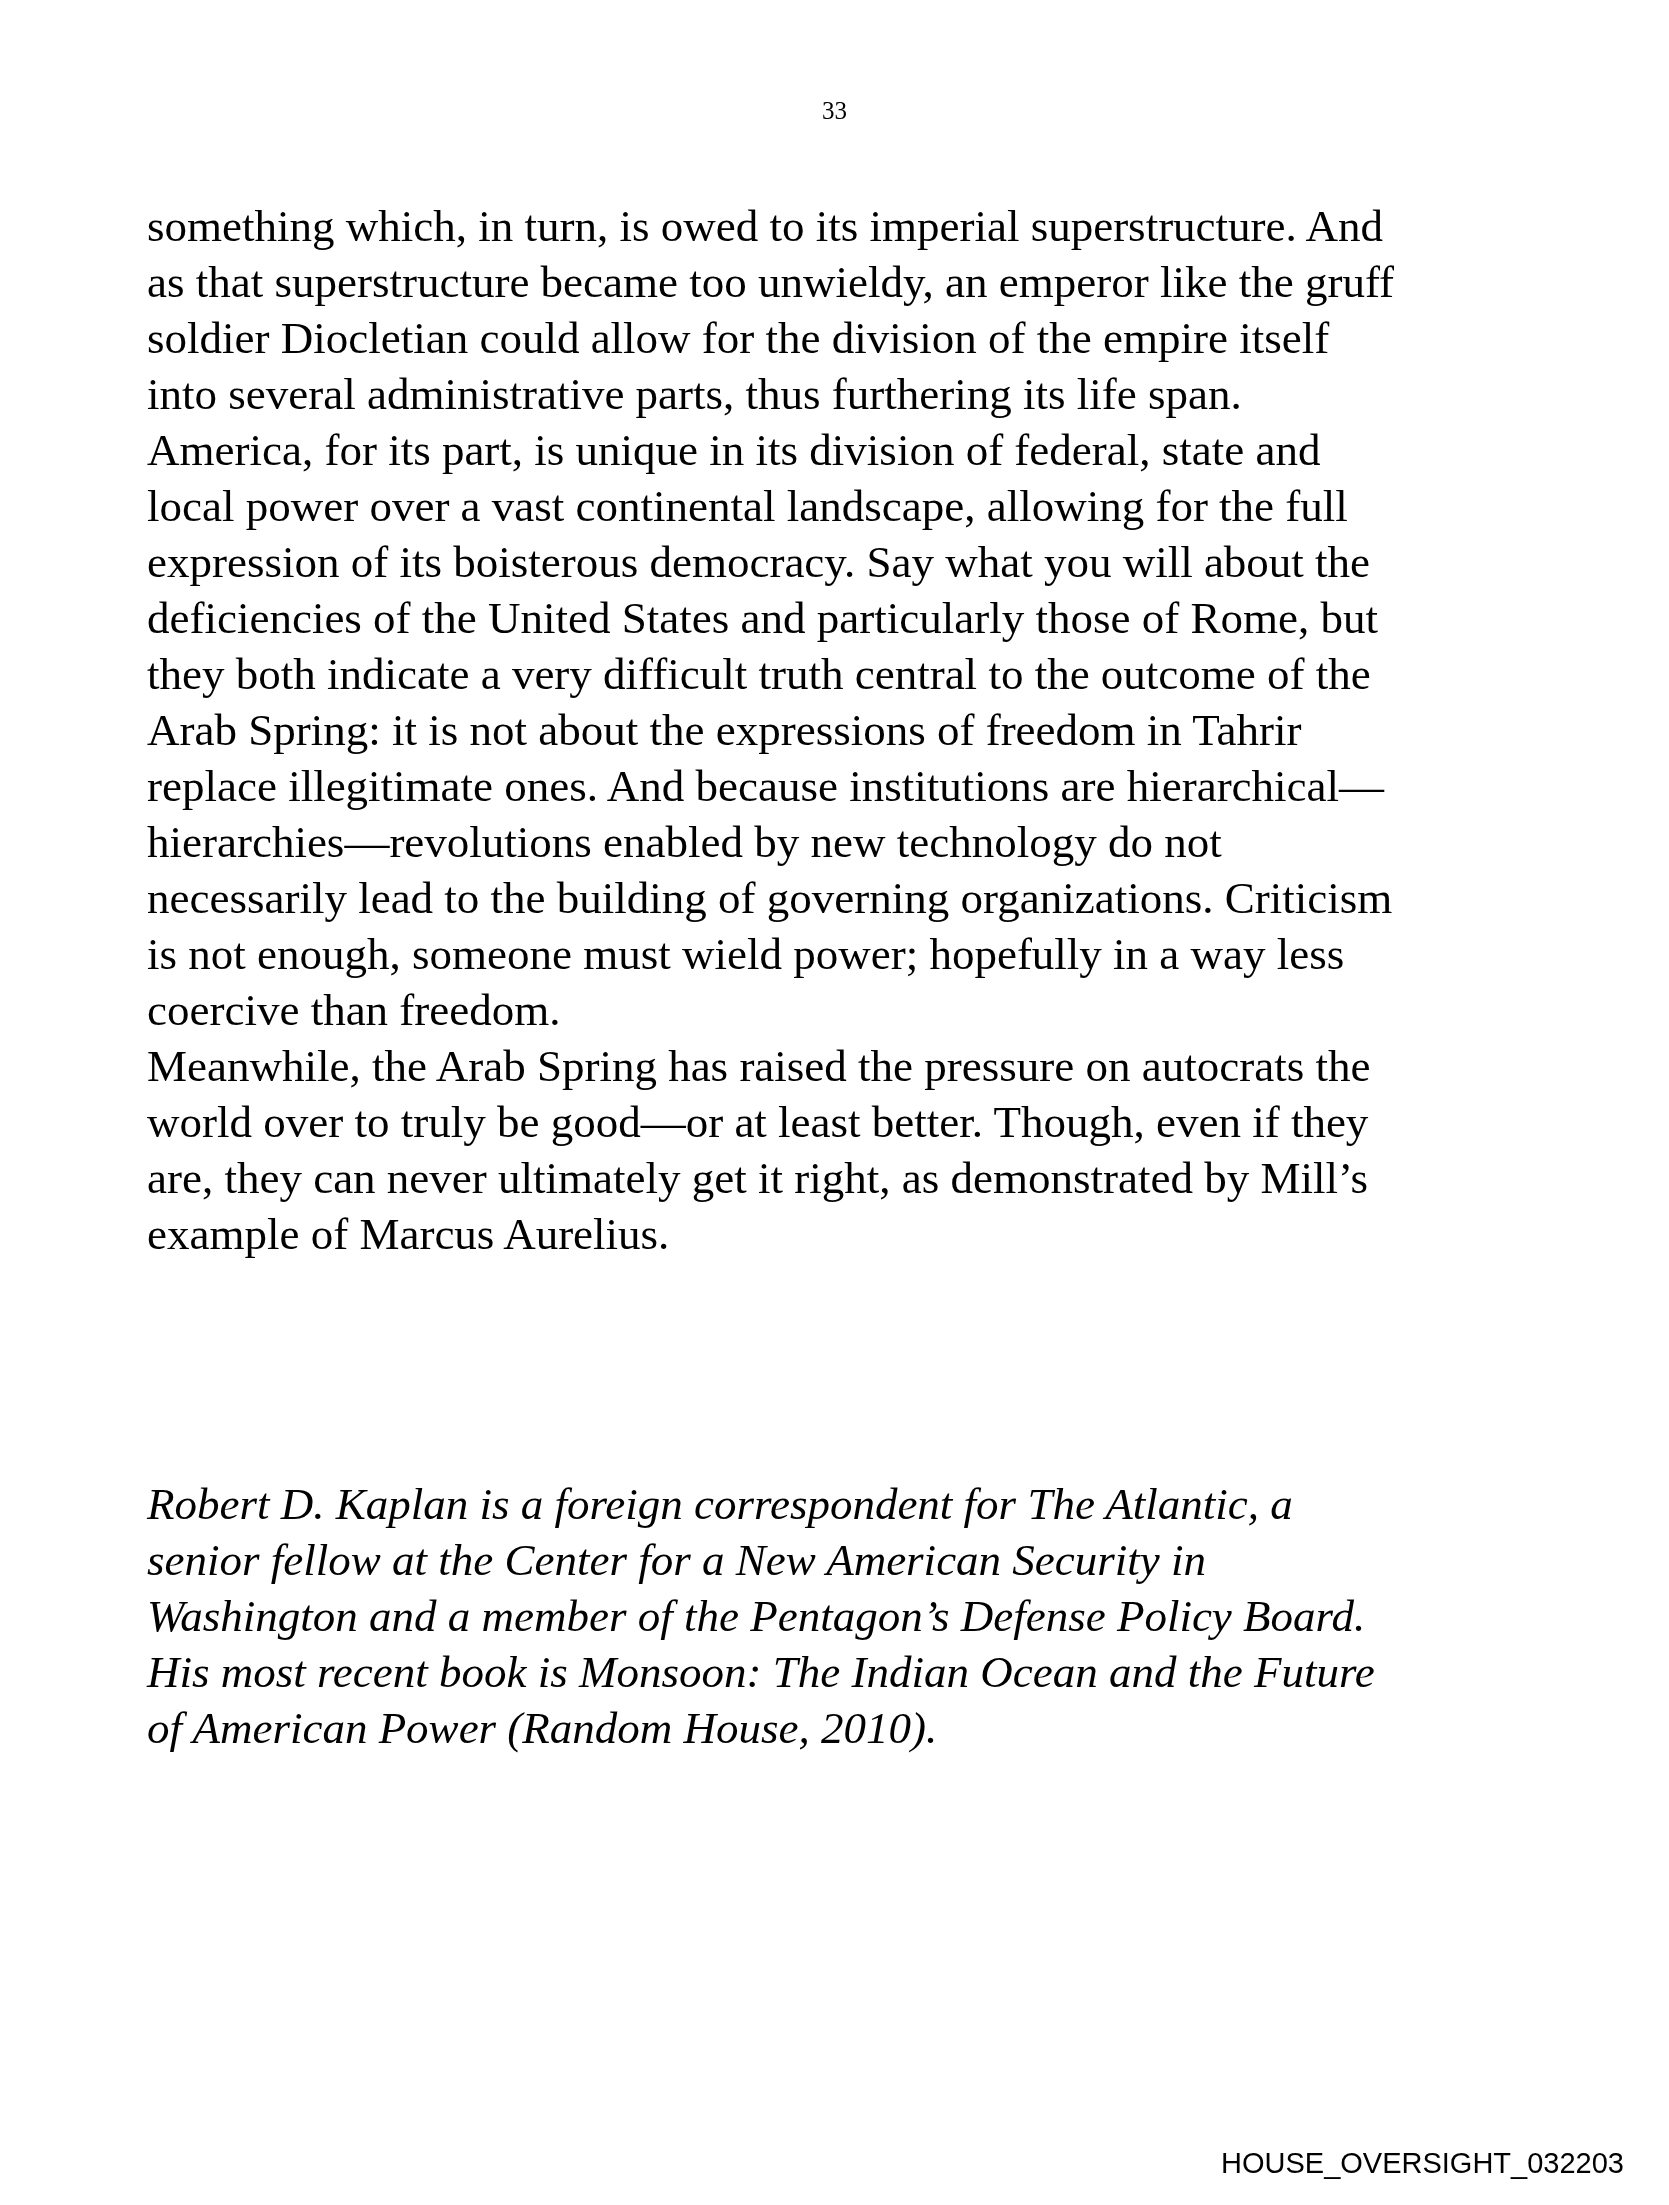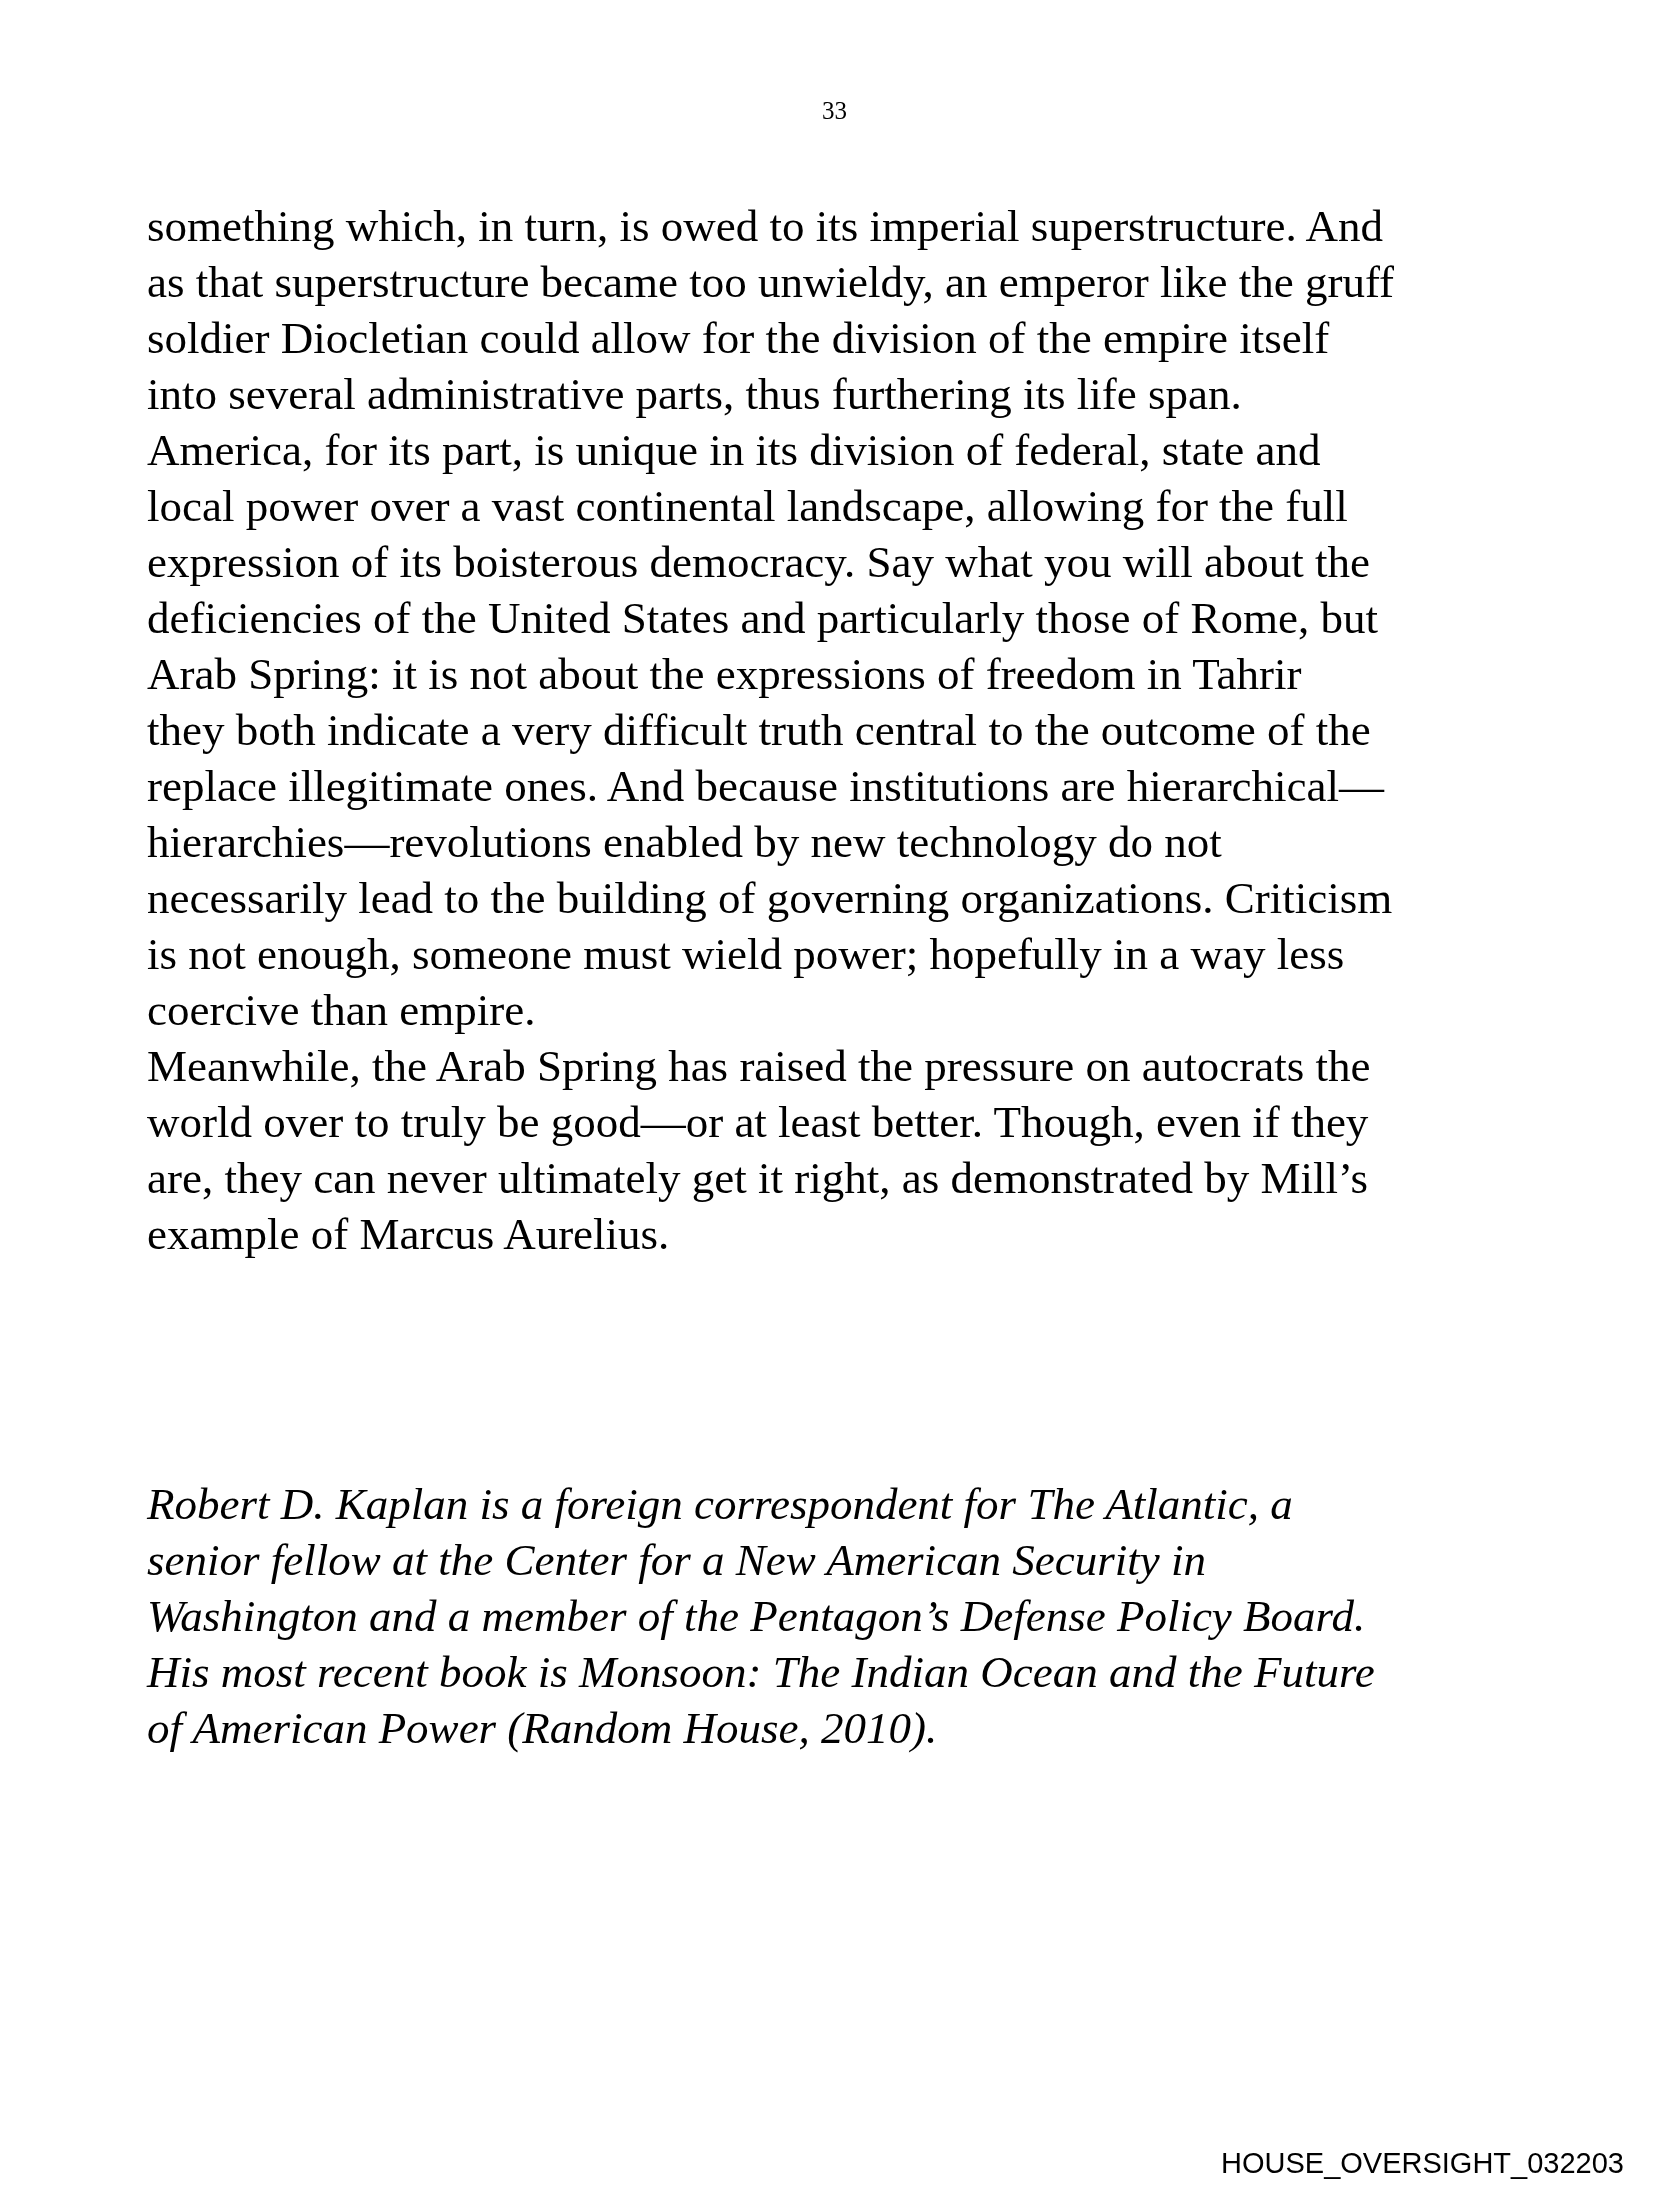--- a/index.html
+++ b/index.html
@@ -62,27 +62,27 @@
 <div class="body-text">
   <div>
     <span class="line">something which, in turn, is owed to its imperial superstructure. And</span>
     <span class="line">as that superstructure became too unwieldy, an emperor like the gruff</span>
     <span class="line">soldier Diocletian could allow for the division of the empire itself</span>
     <span class="line">into several administrative parts, thus furthering its life span.</span>
     <span class="line">America, for its part, is unique in its division of federal, state and</span>
     <span class="line">local power over a vast continental landscape, allowing for the full</span>
     <span class="line">expression of its boisterous democracy. Say what you will about the</span>
     <span class="line">deficiencies of the United States and particularly those of Rome, but</span>
+    <span class="line">they both indicate a very difficult truth central to the outcome of the</span>
     <span class="line">Arab Spring: it is not about the expressions of freedom in Tahrir</span>
-    <span class="line">they both indicate a very difficult truth central to the outcome of the</span>
     <span class="line">replace illegitimate ones. And because institutions are hierarchical—</span>
     <span class="line">hierarchies—revolutions enabled by new technology do not</span>
     <span class="line">necessarily lead to the building of governing organizations. Criticism</span>
     <span class="line">is not enough, someone must wield power; hopefully in a way less</span>
-    <span class="line">coercive than empire.</span>
+    <span class="line">coercive than freedom.</span>
   </div>
   <div>
     <span class="line">Meanwhile, the Arab Spring has raised the pressure on autocrats the</span>
     <span class="line">world over to truly be good—or at least better. Though, even if they</span>
     <span class="line">are, they can never ultimately get it right, as demonstrated by Mill’s</span>
     <span class="line">example of Marcus Aurelius.</span>
   </div>
 </div>
 
 <div class="bio">

